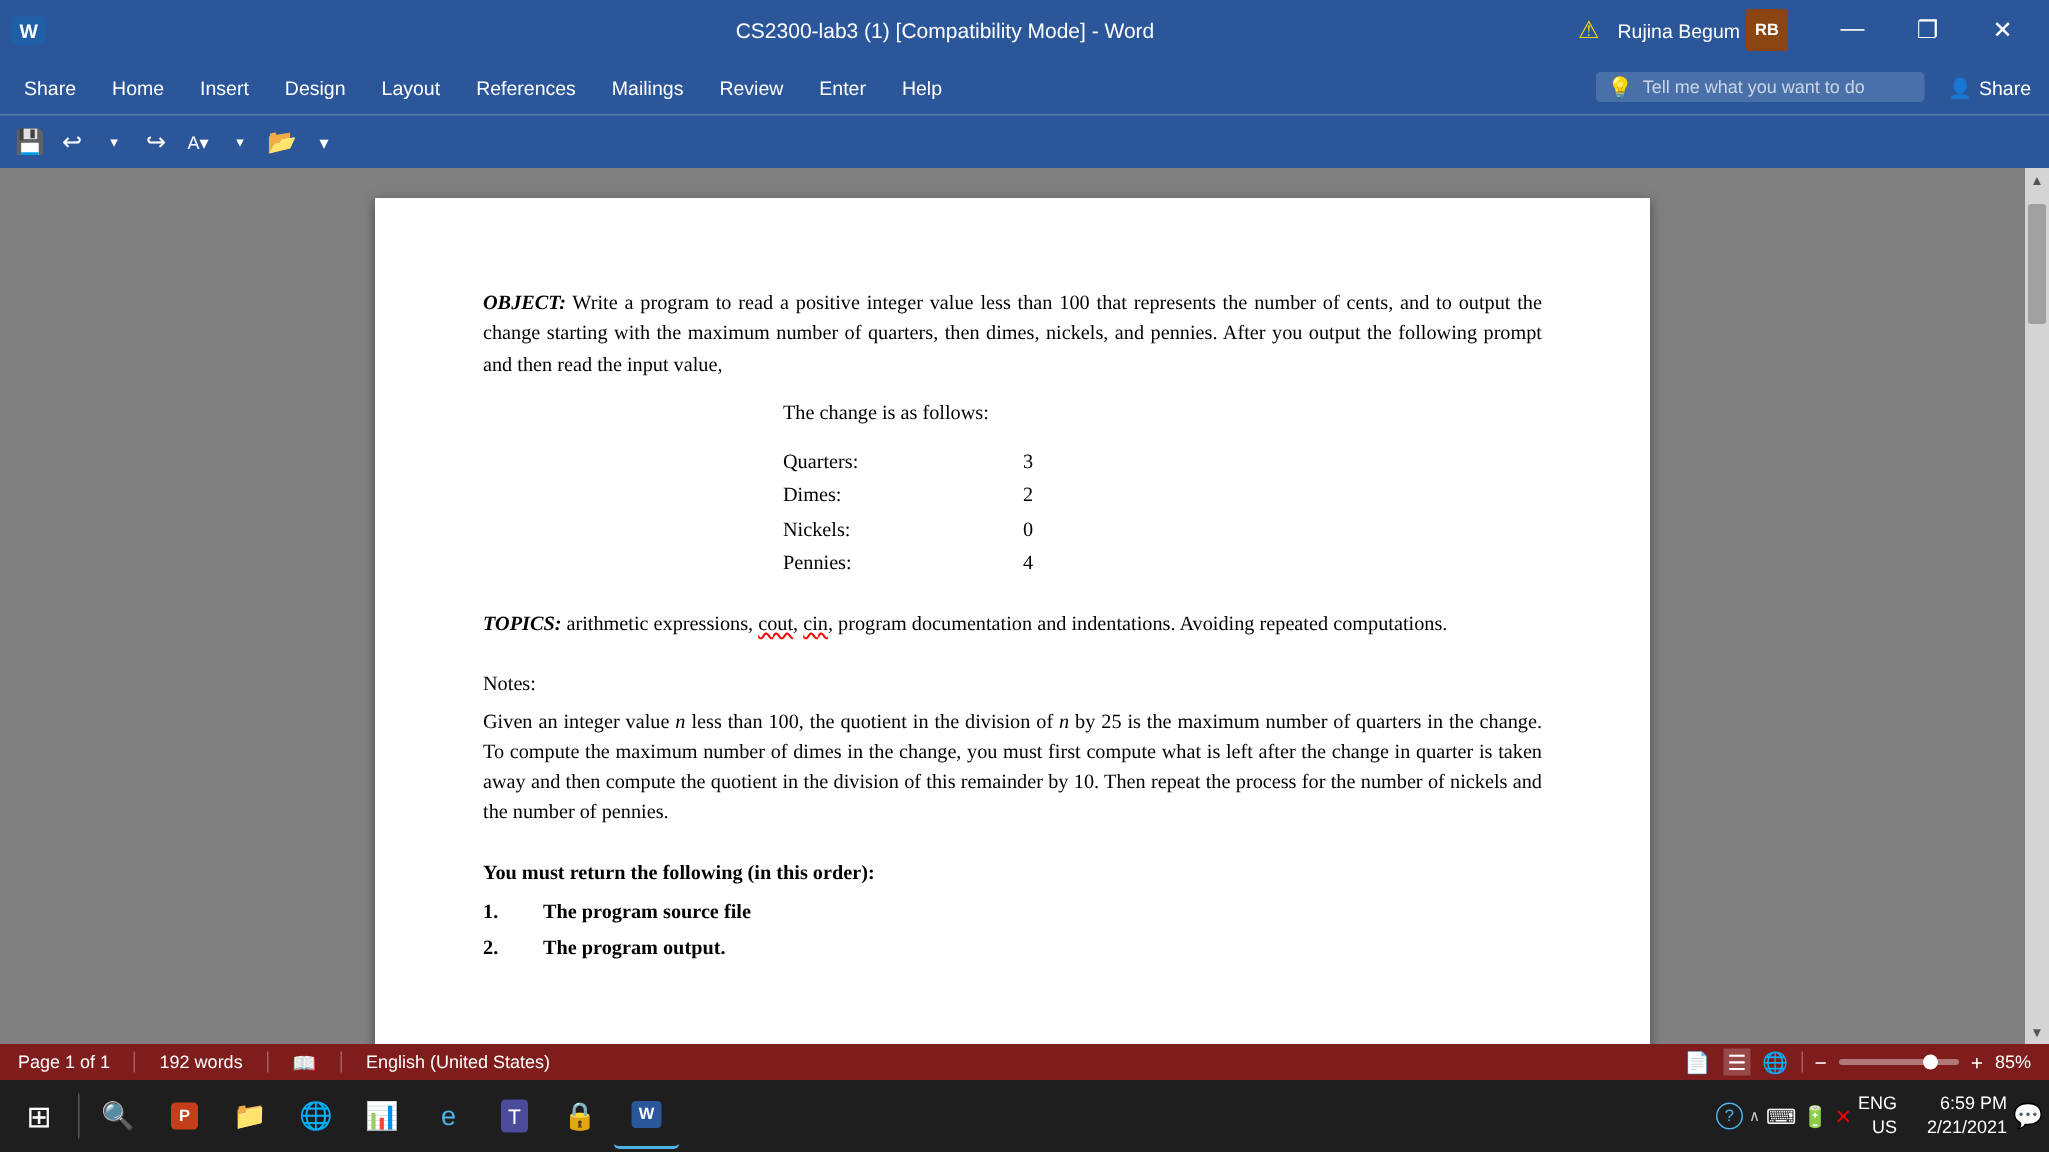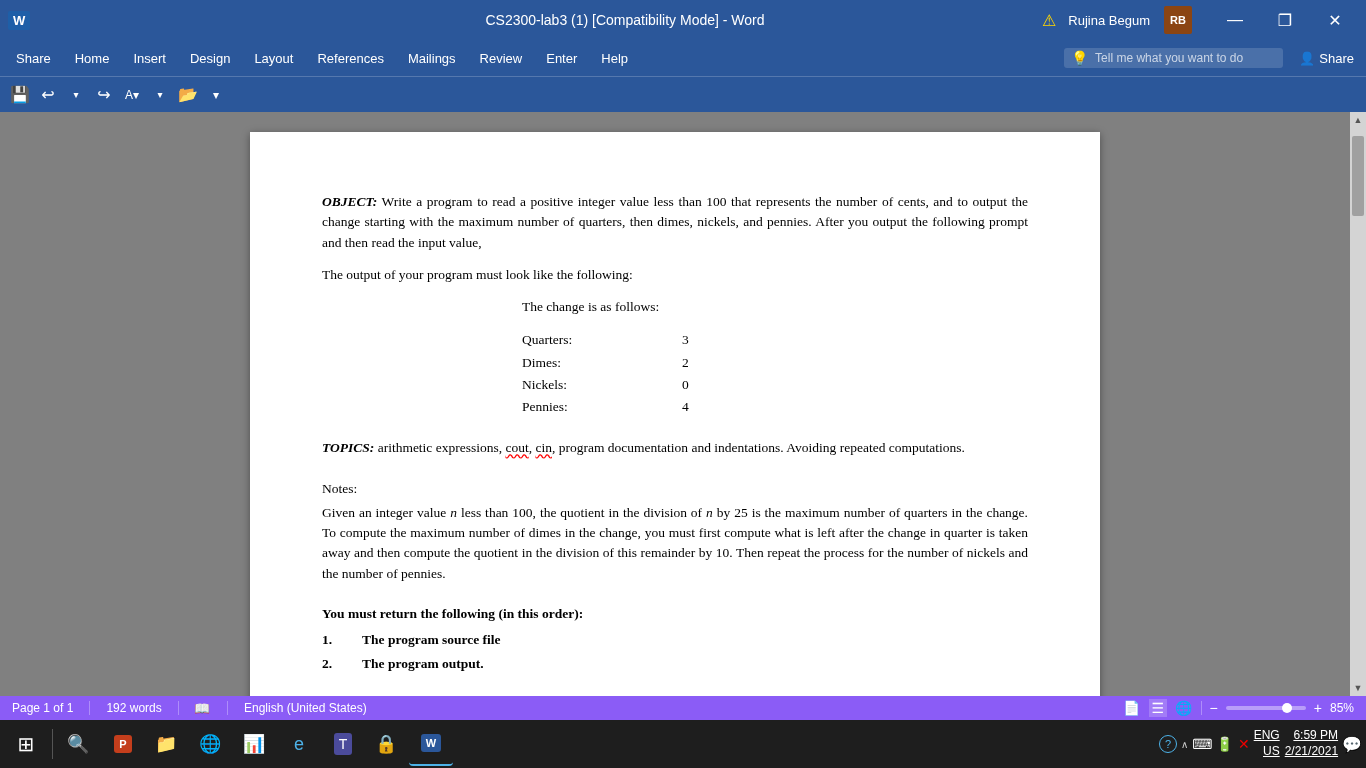--- a/index.html
+++ b/index.html
@@ -22,21 +22,21 @@
       font-weight: 400;
     }
     .title-bar-right {
       display: flex;
       align-items: center;
       gap: 8px;
     }
     .title-bar-user {
       display: flex;
       align-items: center;
-      gap: 14px;
+      gap: 4px;
       font-size: 13px;
     }
     .user-avatar {
       width: 28px;
       height: 28px;
       background: #8b4513;
       border-radius: 2px;
       display: flex; align-items: center; justify-content: center;
       font-size: 11px;
       color: white;
@@ -178,21 +178,21 @@
       background: #d4d4d4;
       display: flex; align-items: center; justify-content: center;
       font-size: 9px;
       cursor: pointer;
       color: #555;
       flex-shrink: 0;
     }
 
     
     .status-bar {
-      background: #8b5cf6;
+      background: #7f1d1d;
       color: white;
       height: 24px;
       display: flex;
       align-items: center;
       padding: 0 12px;
       font-size: 12px;
       flex-shrink: 0;
     }
     .status-left { display: flex; gap: 16px; align-items: center; }
     .status-right { margin-left: auto; display: flex; align-items: center; gap: 8px; }
@@ -302,21 +302,20 @@
 
 <div class="doc-area">
   <div class="doc-scroll">
     <div class="doc-page">
 
       <div class="doc-para">
         <span class="doc-bold">OBJECT:</span><span>        Write a program to read a positive integer value less than 100 that represents the number of cents, and to output the change starting with the maximum number of quarters, then dimes, nickels, and pennies.  After you output the following prompt and then read the input value,</span>
       </div>
 
 
-      <div class="doc-para">The output of your program must look like the following:</div>
 
       <div style="margin-left: 200px; margin-bottom: 20px; font-family: 'Times New Roman', Times, serif;">
         <div style="margin-bottom:12px;">The change is as follows:</div>
         <table style="border-collapse:collapse;">
           <tbody>
               <tr>
             <td style="padding:1px 0; width:160px;">Quarters:</td>
             <td>3</td>
           </tr>
           <tr>
@@ -433,21 +432,21 @@
 
   <div class="taskbar-right">
     <div class="taskbar-icons">
       <span style="font-size:14px; cursor:pointer; color:#4db2e8; border: 1px solid #4db2e8; border-radius:50%; width:18px; height:18px; display:flex; align-items:center; justify-content:center; font-size:11px;">?</span>
       <span style="font-size:10px; cursor:pointer; color:#ccc;">∧</span>
       <span style="font-size:14px; cursor:pointer;">⌨</span>
       <span style="font-size:14px; cursor:pointer;">🔋</span>
       <span style="font-size:14px; cursor:pointer; color:#e00;">✕</span>
     </div>
     <div class="taskbar-time">
-      <div style="display:flex; gap:5px; align-items:center;text-decoration:underline;">
+      <div style="display:flex; gap:20px; align-items:center;">
         <div>
           <div>
             <div>ENG</div>
             <div>US</div>
           </div>
         </div>
         <div>
           <div>6:59 PM</div>
           <div>2/21/2021</div>
         </div>

